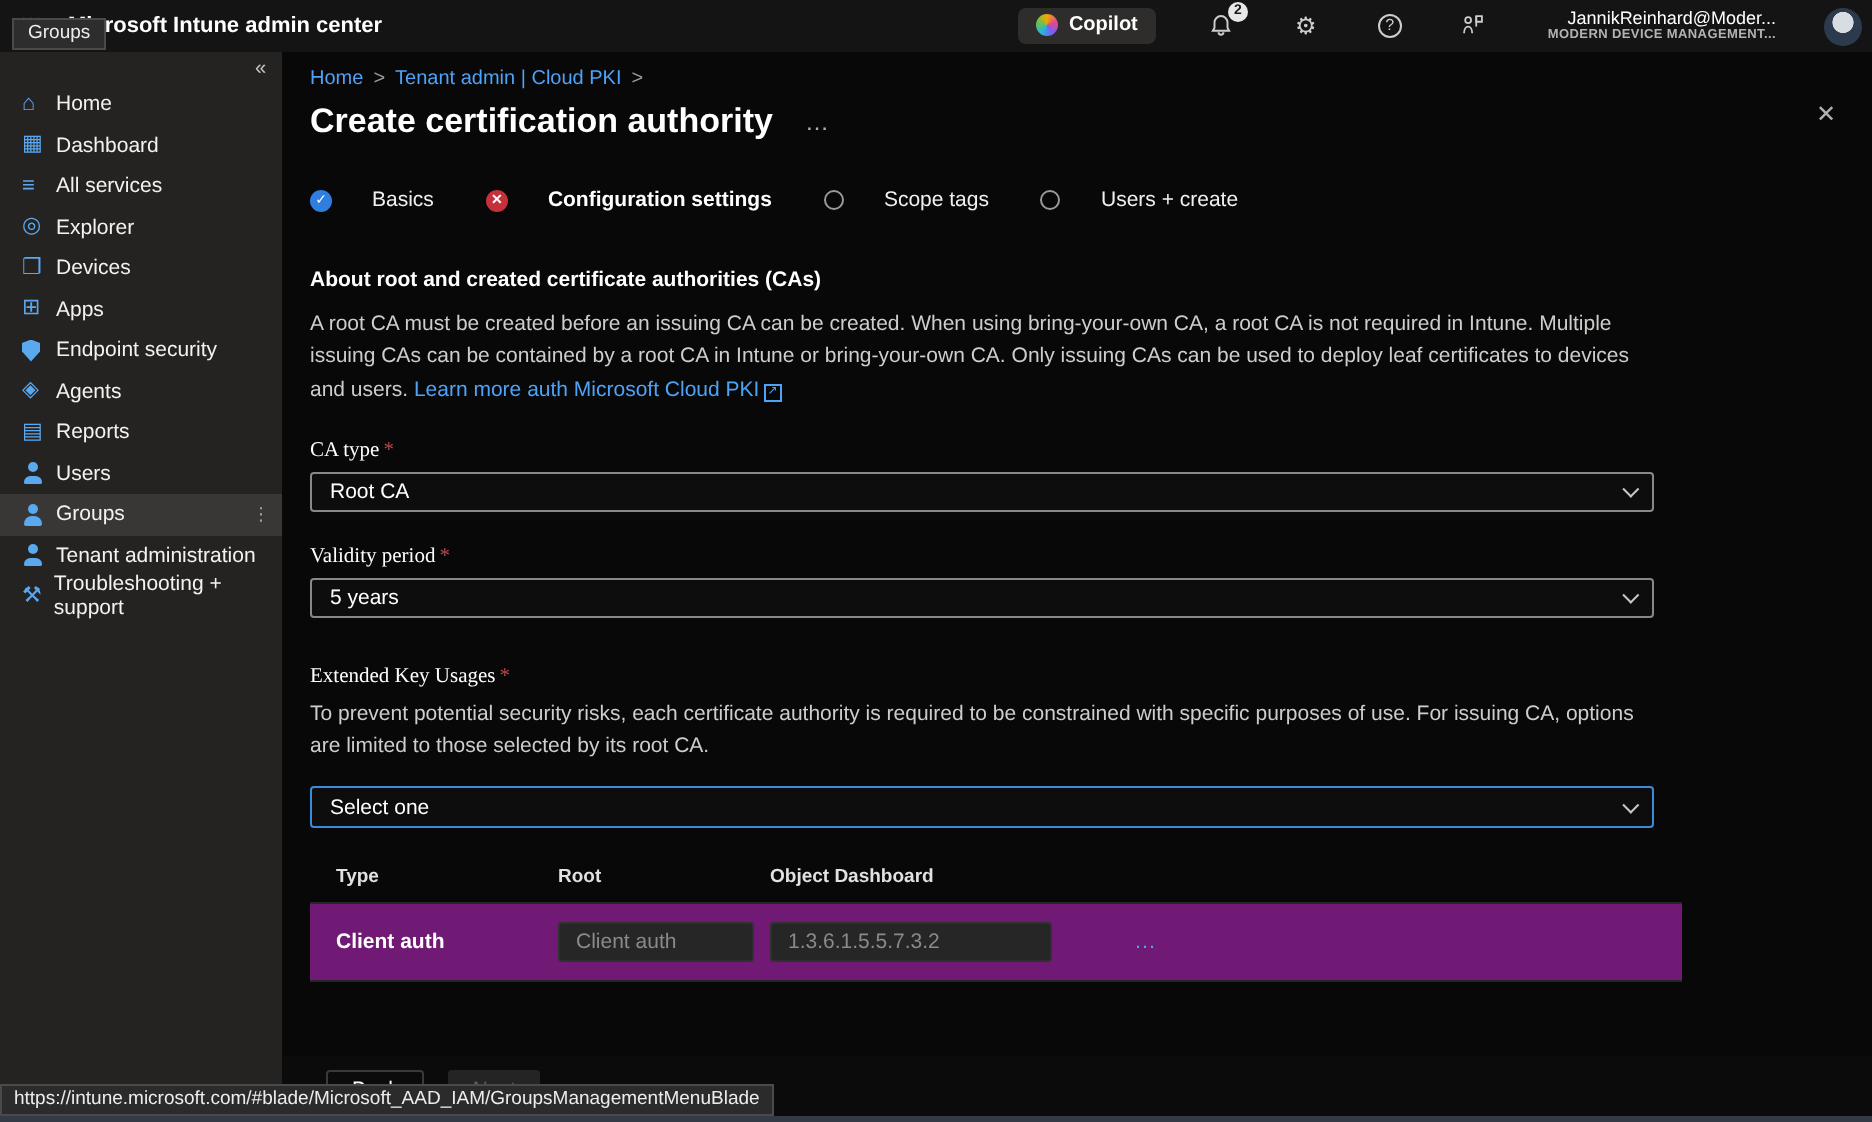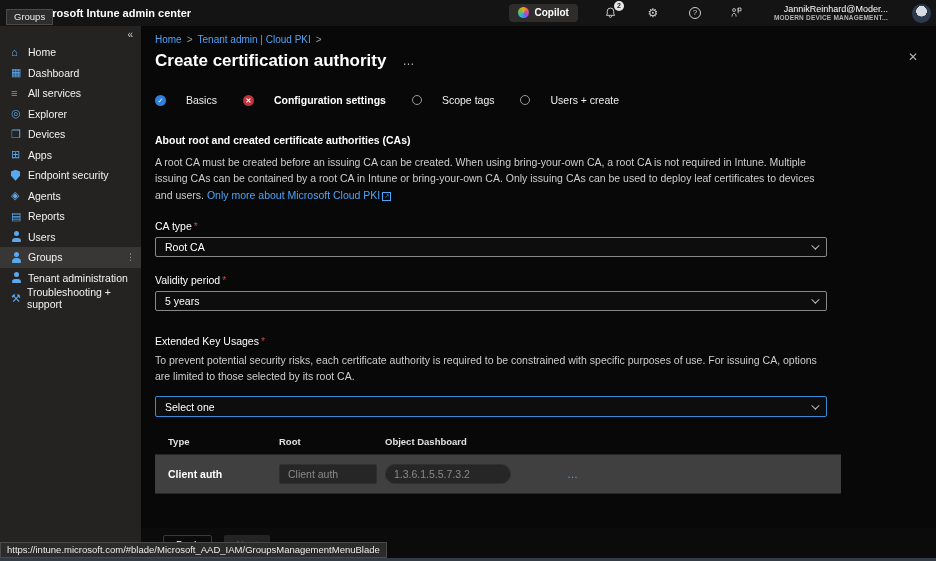--- a/index.html
+++ b/index.html
@@ -70,38 +70,38 @@
   .tabicon.done { background:#2f7fe0; }
   .tabicon.err { background:#c4313b; }
   .tabicon.todo { background:transparent; border:1px solid #9a9a9a; width:10px; height:10px; }
 
   .sec-heading { margin-top:28px; font-size:10.5px; font-weight:700; color:#fff; }
   .body-text { margin-top:8px; font-size:10.5px; line-height:1.55; color:#cfcdcb; width:672px; }
   .link { color:#4da3f8; cursor:pointer; }
   .extlink { display:inline-block; border:1px solid #4da3f8; color:#4da3f8; font-size:6px; line-height:1;
              padding:0 1px 1px; margin-left:2px; vertical-align:1px; }
 
-  .field-label { margin-top:17px; font-size:10.5px; color:#fff; }
+  .field-label { margin-top:17px; font-size:10.5px; color:#fff;font-family:Liberation Serif, serif; }
   .req { color:#b8484d; margin-left:2px; }
   .select { width:672px; height:20px; margin-top:5px; background:#0d0d0d; border:1px solid #8a8886;
             border-radius:2px; display:flex; align-items:center; padding:0 9px; font-size:10.5px; color:#fff;
             cursor:pointer; }
   .select.focused { border:1.5px solid #3c8bd9; height:21px; }
   .chev { width:6px; height:6px; border-right:1.3px solid #c8c6c4; border-bottom:1.3px solid #c8c6c4;
           transform:rotate(45deg) translateY(-2px); margin-left:auto; }
 
   .ekutable { width:686px; margin-top:12px; }
   .thead { display:grid; grid-template-columns:111px 106px 172px 1fr; padding:7px 0 7px 13px;
            font-size:9.5px; font-weight:600; color:#e3e1df; }
   .trow { display:grid; grid-template-columns:111px 106px 172px 1fr; align-items:center;
-          background:#404040; padding:9px 0 9px 13px; border-top:1px solid #262626; border-bottom:1px solid #262626; }
+          background:#701a75; padding:9px 0 9px 13px; border-top:1px solid #262626; border-bottom:1px solid #262626; }
   .trow-type { font-size:10.5px; font-weight:700; color:#fff; }
   .dis-input { height:20px; background:#262626; border:1px solid #303030; border-radius:2px;
                display:flex; align-items:center; padding:0 8px; font-size:10.5px; color:#8a8a8a; }
-  .dis-input.w1 { width:98px; } .dis-input.w2 { width:126px;border-radius:10px; }
+  .dis-input.w1 { width:98px; } .dis-input.w2 { width:141px; }
   .row-actions { color:#4da3f8; font-size:11px; margin-left:10px; cursor:pointer; letter-spacing:1px; }
 
   .footer { position:absolute; left:0; right:0; bottom:0; height:33px; background:#0b0b0b; z-index:20;
             display:flex; align-items:center; padding-left:22px; gap:12px; }
   .btn-back { background:transparent; border:1px solid #3a3a3a; color:#fff; font-size:10.5px; height:20px;
               padding:0 12px; border-radius:2px; cursor:pointer; font-family:"Liberation Sans", sans-serif; }
   .btn-next { background:#242424; border:none; color:#5c5c5c; font-size:10.5px; height:20px; padding:0 12px;
               border-radius:2px; cursor:default; font-family:"Liberation Sans", sans-serif; }
 
   .status-tooltip { position:absolute; left:0; bottom:3px; z-index:50; background:#2b2b2b;
@@ -263,21 +263,21 @@
         </div>
         <div class="tab">
           <span class="tabicon todo"></span>
           <span>Users + create</span>
         </div>
       </div>
 
       <div class="sec-heading">About root and created certificate authorities (CAs)</div>
       <p class="body-text">
         <span>A root CA must be created before an issuing CA can be created. When using bring-your-own CA, a root CA is not required in Intune. Multiple issuing CAs can be contained by a root CA in Intune or bring-your-own CA. Only issuing CAs can be used to deploy leaf certificates to devices and users.</span>
-        <span class="link">Only more about Microsoft Cloud PKI</span><span class="extlink">↗</span>
+        <span class="link">Learn more auth Microsoft Cloud PKI</span><span class="extlink">↗</span>
       </p>
 
       <div class="field-label">
         <span>CA type</span><span class="req">*</span>
       </div>
       <div class="select">
         <span>Root CA</span>
         <span class="chev"></span>
       </div>
 

